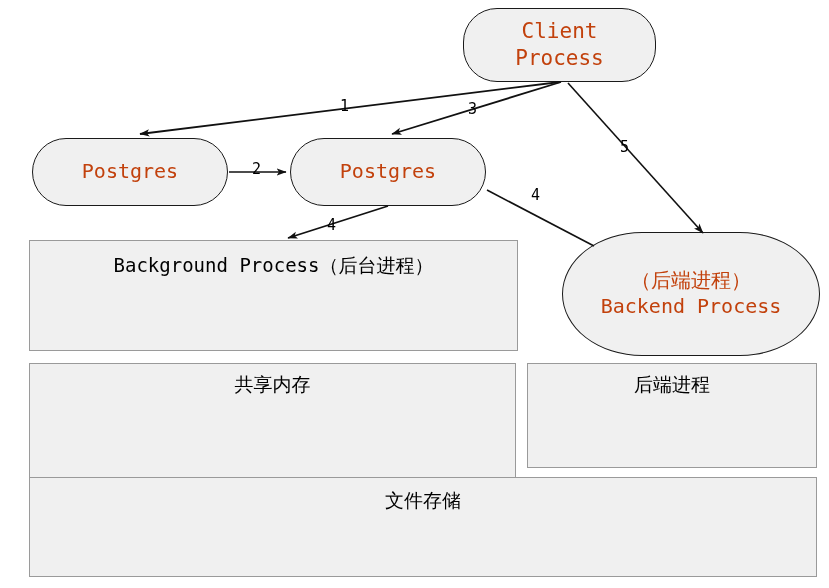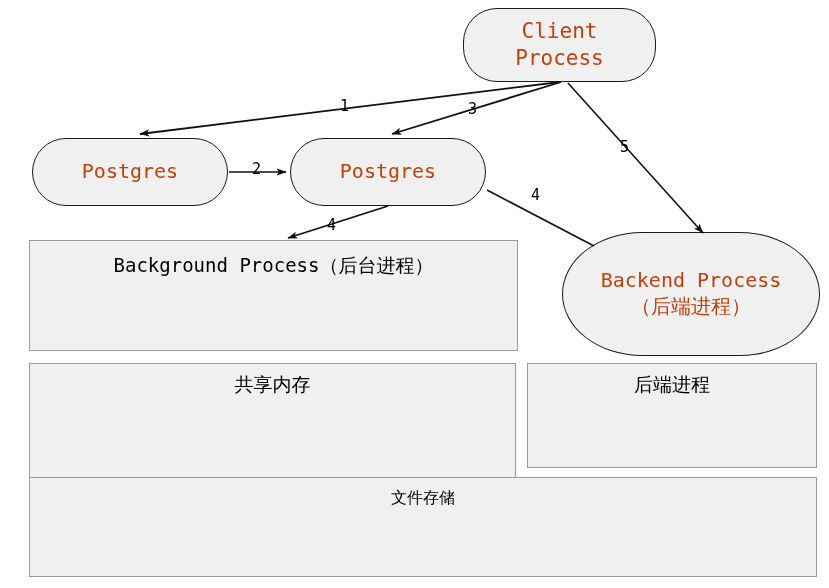--- a/index.html
+++ b/index.html
@@ -60,21 +60,21 @@
   #background-panel  { left: 29px;  top: 240px; width: 489px; height: 111px; }
   #background-panel .panel-title { top: 12px; font-size: 19px; }
 
   #shared-memory-panel { left: 29px; top: 363px; width: 487px; height: 136px; }
   #shared-memory-panel .panel-title { top: 8px; font-size: 19px; }
 
   #local-memory-panel { left: 527px; top: 363px; width: 290px; height: 105px; }
   #local-memory-panel .panel-title { top: 8px; font-size: 19px; }
 
   #file-storage-panel { left: 29px; top: 477px; width: 788px; height: 100px; }
-  #file-storage-panel .panel-title { top: 10px; font-size: 16px; }
+  #file-storage-panel .panel-title { top: 10px; font-size: 19px; }
 
   
   .proc-oval {
     position: absolute;
     background: #f0f0f0;
     border: 1.4px solid #111;
     border-radius: 22px;
     box-sizing: border-box;
     display: flex;
     align-items: center;
@@ -181,22 +181,22 @@
 
   <div class="node" id="postgres-1">
     <span class="ln">Postgres</span>
   </div>
 
   <div class="node" id="postgres-2">
     <span class="ln">Postgres</span>
   </div>
 
   <div class="node" id="backend-process">
+    <span class="ln cn">（后端进程）</span>
     <span class="ln">Backend Process</span>
-    <span class="ln cn">（后端进程）</span>
   </div>
 
   <div class="panel" id="background-panel">
     <div class="panel-title">Background Process（后台进程）</div>
   </div>
   <div class="proc-oval" id="proc-oval-0">BgWrite</div>
   <div class="proc-oval" id="proc-oval-1">PgArch</div>
   <div class="proc-oval" id="proc-oval-2">PgStat</div>
   <div class="proc-oval" id="proc-oval-3">AutoVacuum</div>
   <div class="proc-oval" id="proc-oval-4">WALWrite</div>

